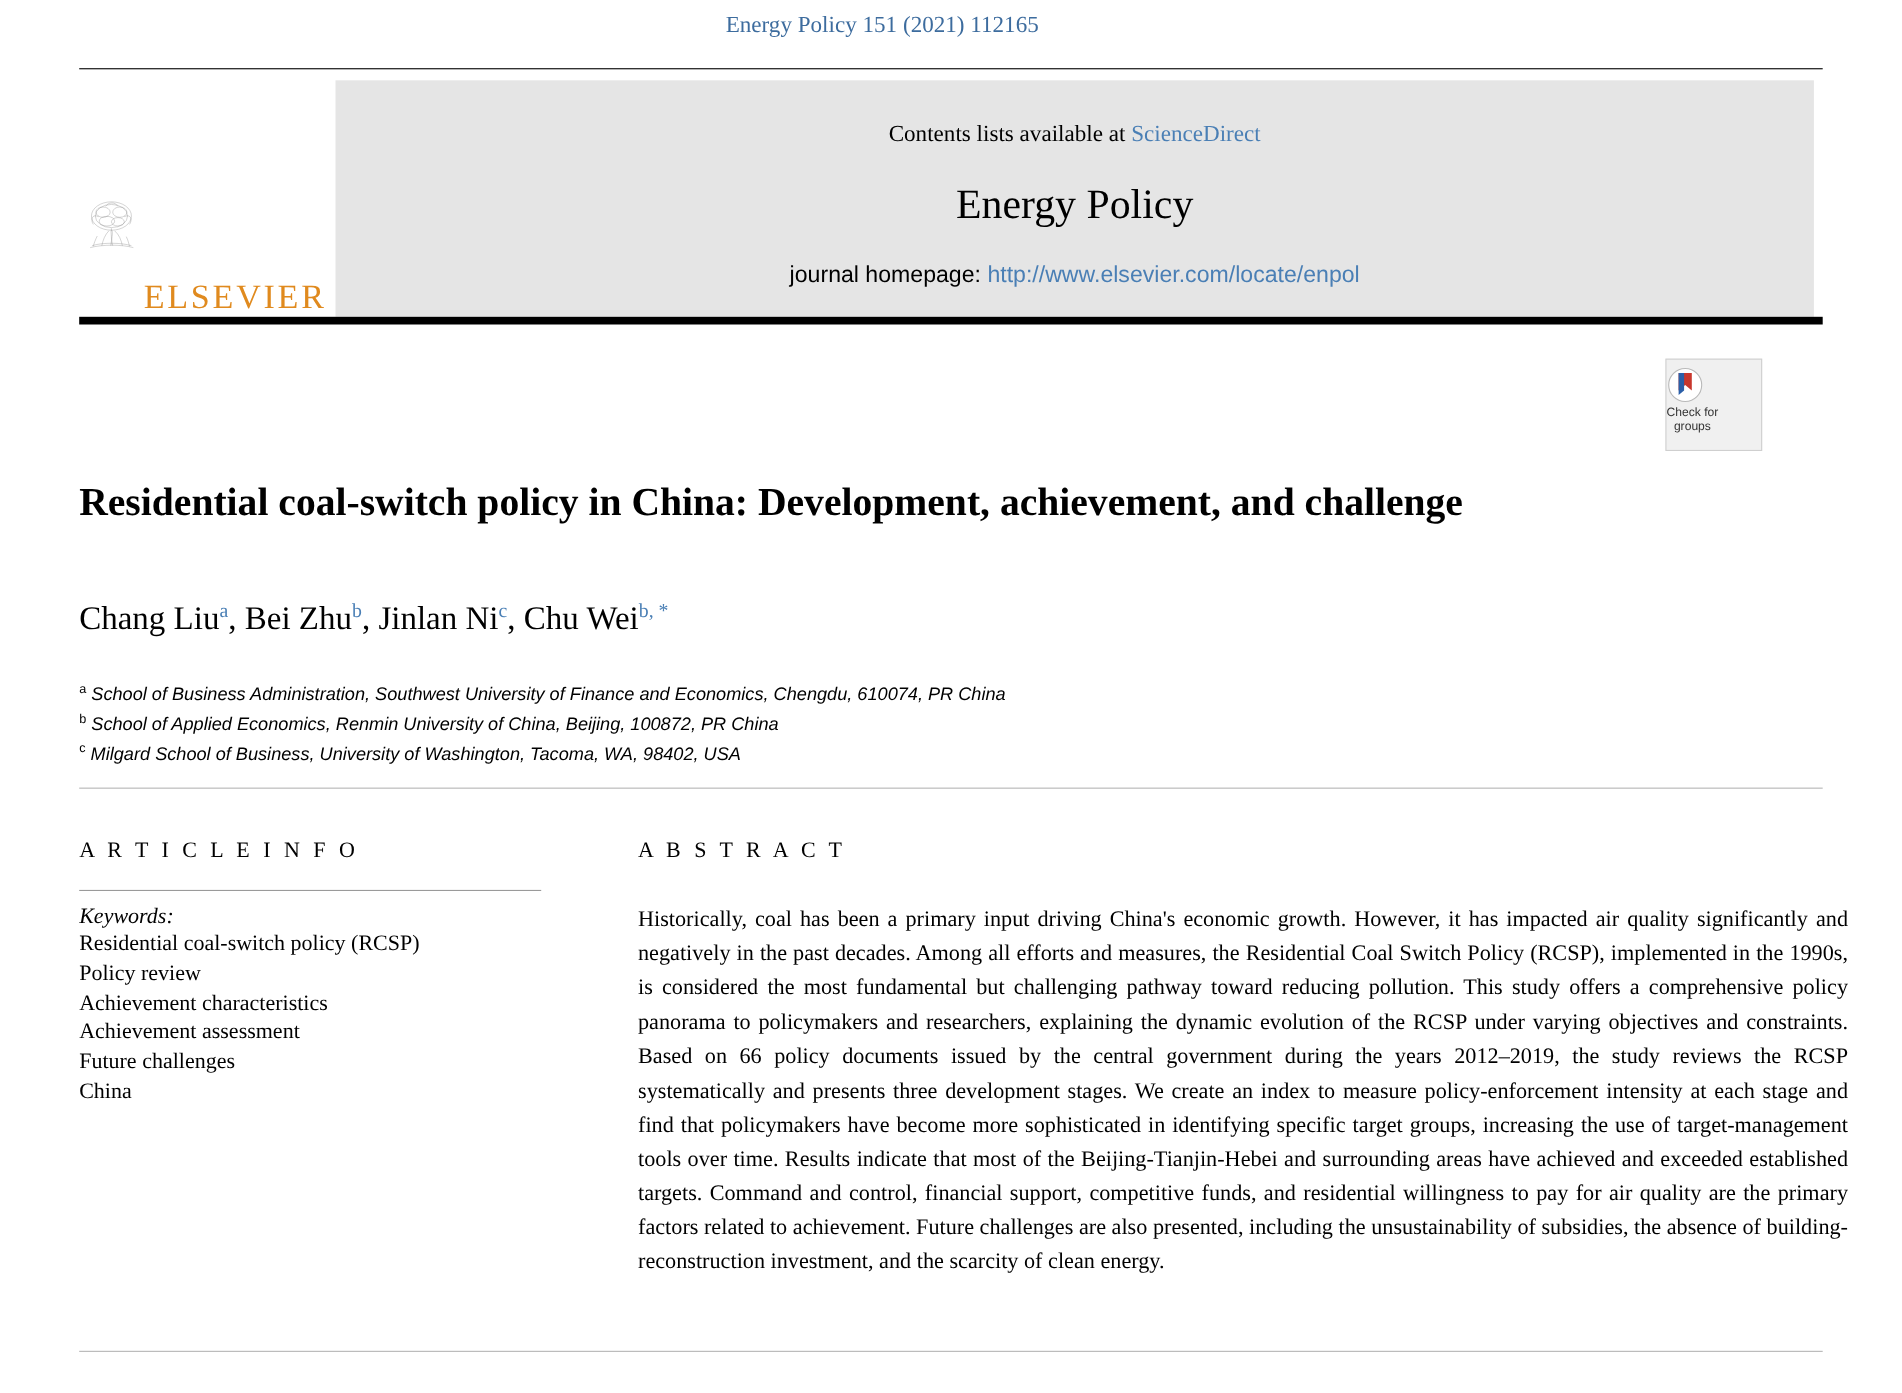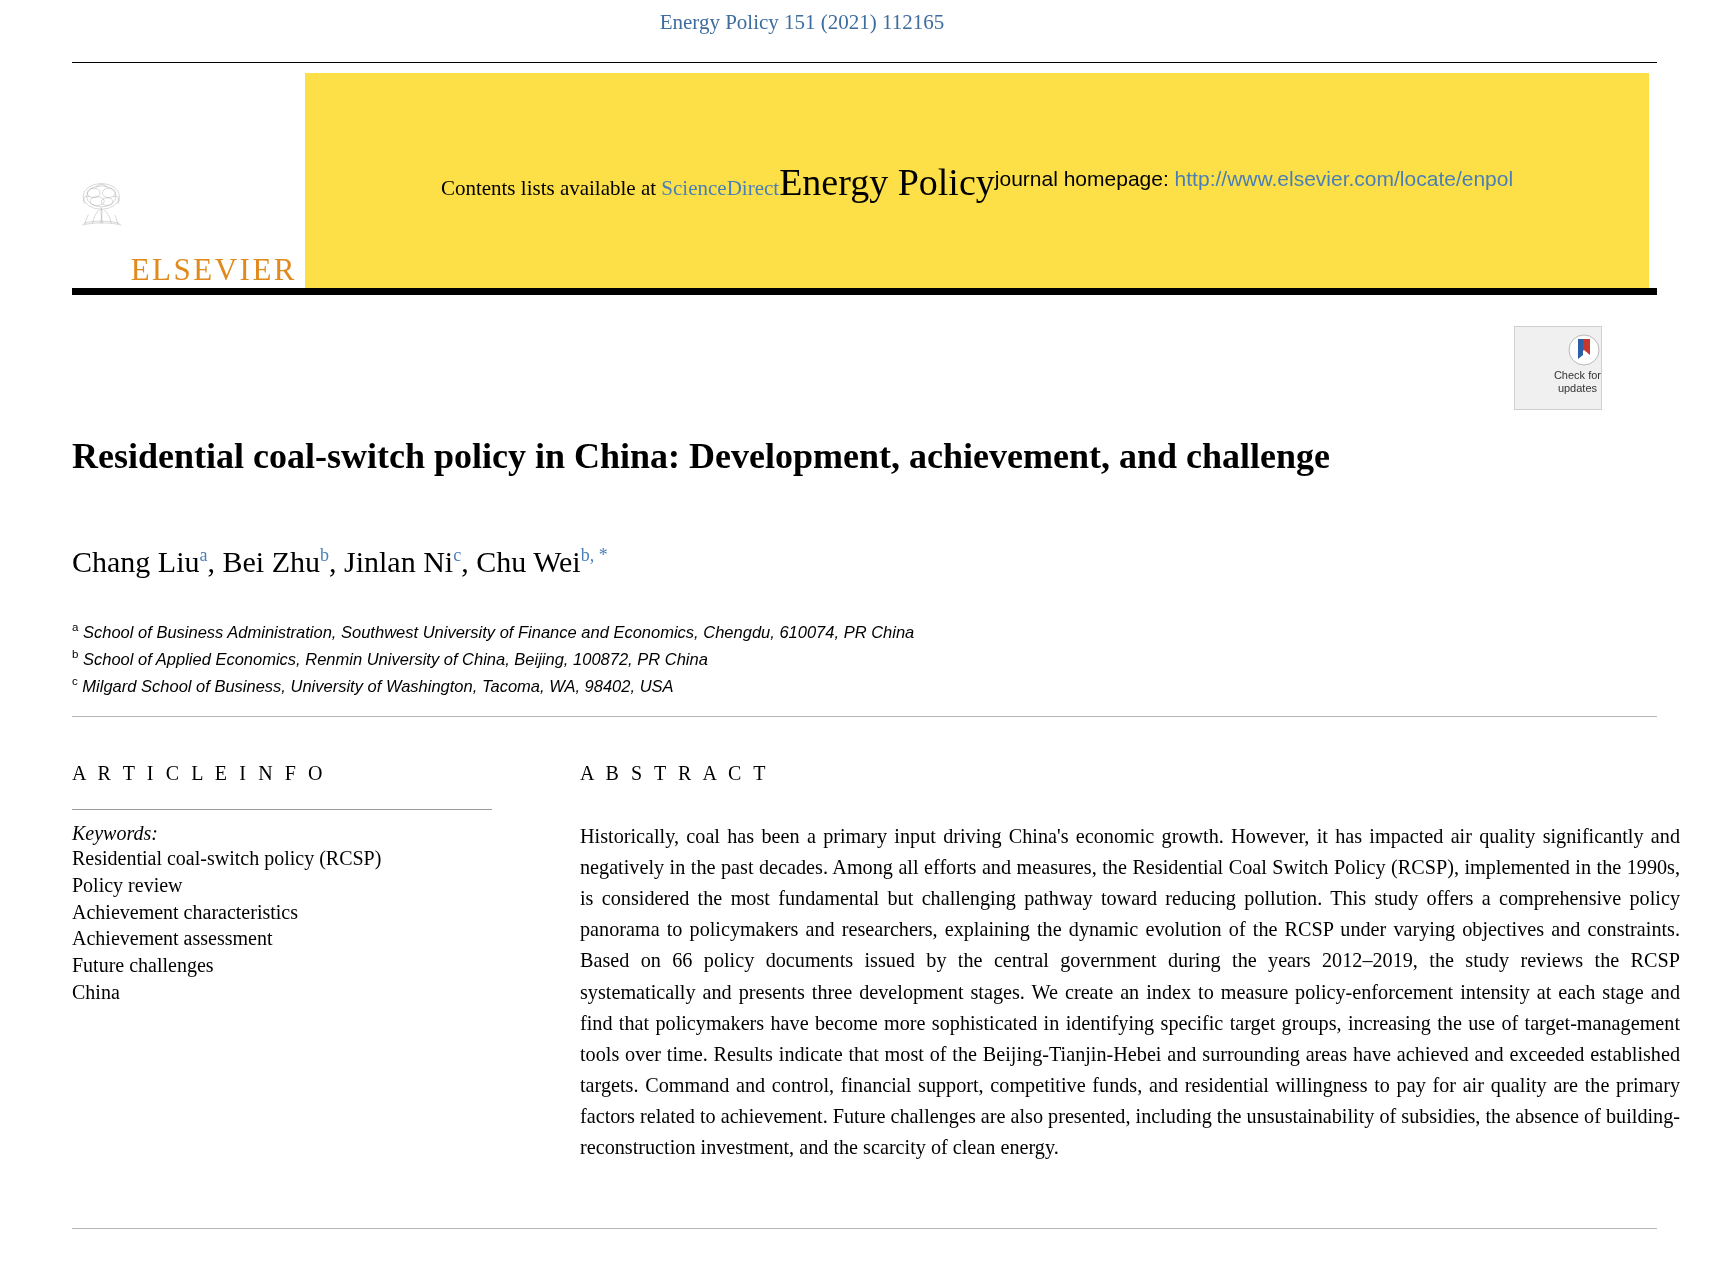--- a/index.html
+++ b/index.html
@@ -61,25 +61,25 @@
   .elsevier-word {
     font-family: "Liberation Serif", serif;
     font-size: 31px;
     letter-spacing: 2.5px;
     color: #e08a1e;
     font-weight: normal;
     margin-top: 2px;
   }
   .journal-band {
     flex: 1 1 auto;
-    background: #fde047;
+    background: #e5e5e5;
     margin-left: 8px;
     margin-right: 8px;
     display: flex;
-    flex-direction: row;
+    flex-direction: column;
     align-items: center;
     justify-content: center;
     padding: 12px 0 10px 0;
   }
   .contents-line {
     font-size: 21px;
     font-family: "Liberation Serif", serif;
     margin-top: 14px;
   }
   .contents-line a, .homepage-line a { color: #4a7fb5; text-decoration: none; }
@@ -143,21 +143,21 @@
   .crossmark {
     position: absolute;
     top: 326px;
     left: 1514px;
     width: 88px;
     height: 84px;
     background: #f0f0f0;
     border: 1px solid #cfcfcf;
     display: flex;
     flex-direction: column;
-    align-items: flex-end;
+    align-items: flex-start;
     justify-content: flex-start;
     padding-top: 6px;
     box-sizing: border-box;
   }
   .crossmark-text {
     font-family: "Liberation Sans", sans-serif;
     font-size: 11px;
     line-height: 1.15;
     color: #333;
     text-align: center;
@@ -303,21 +303,21 @@
   <div class="black-rule"></div>
 
   <div class="crossmark">
     <svg width="34" height="34" viewBox="0 0 34 34">
       <circle cx="17" cy="17" r="15" fill="#ffffff" stroke="#b9b9b9" stroke-width="1"></circle>
       <path d="M11 6 h12 v16 l-6 -5 l-6 5 z" fill="#c8372d"></path>
       <path d="M11 6 h5 v16 l-5 4 z" fill="#2b5fa8"></path>
     </svg>
     <div class="crossmark-text">
       <div>Check for</div>
-      <div>updates</div>
+      <div>groups</div>
     </div>
   </div>
 
   <h1 class="title">Residential coal-switch policy in China: Development, achievement, and challenge</h1>
 
   <div class="authors">
     <span><span>Chang Liu</span><sup>a</sup></span><span>, </span><span><span>Bei Zhu</span><sup>b</sup></span><span>, </span><span><span>Jinlan Ni</span><sup>c</sup></span><span>, </span><span><span>Chu Wei</span><sup>b, *</sup></span>
   </div>
 
   <div class="affiliations">

